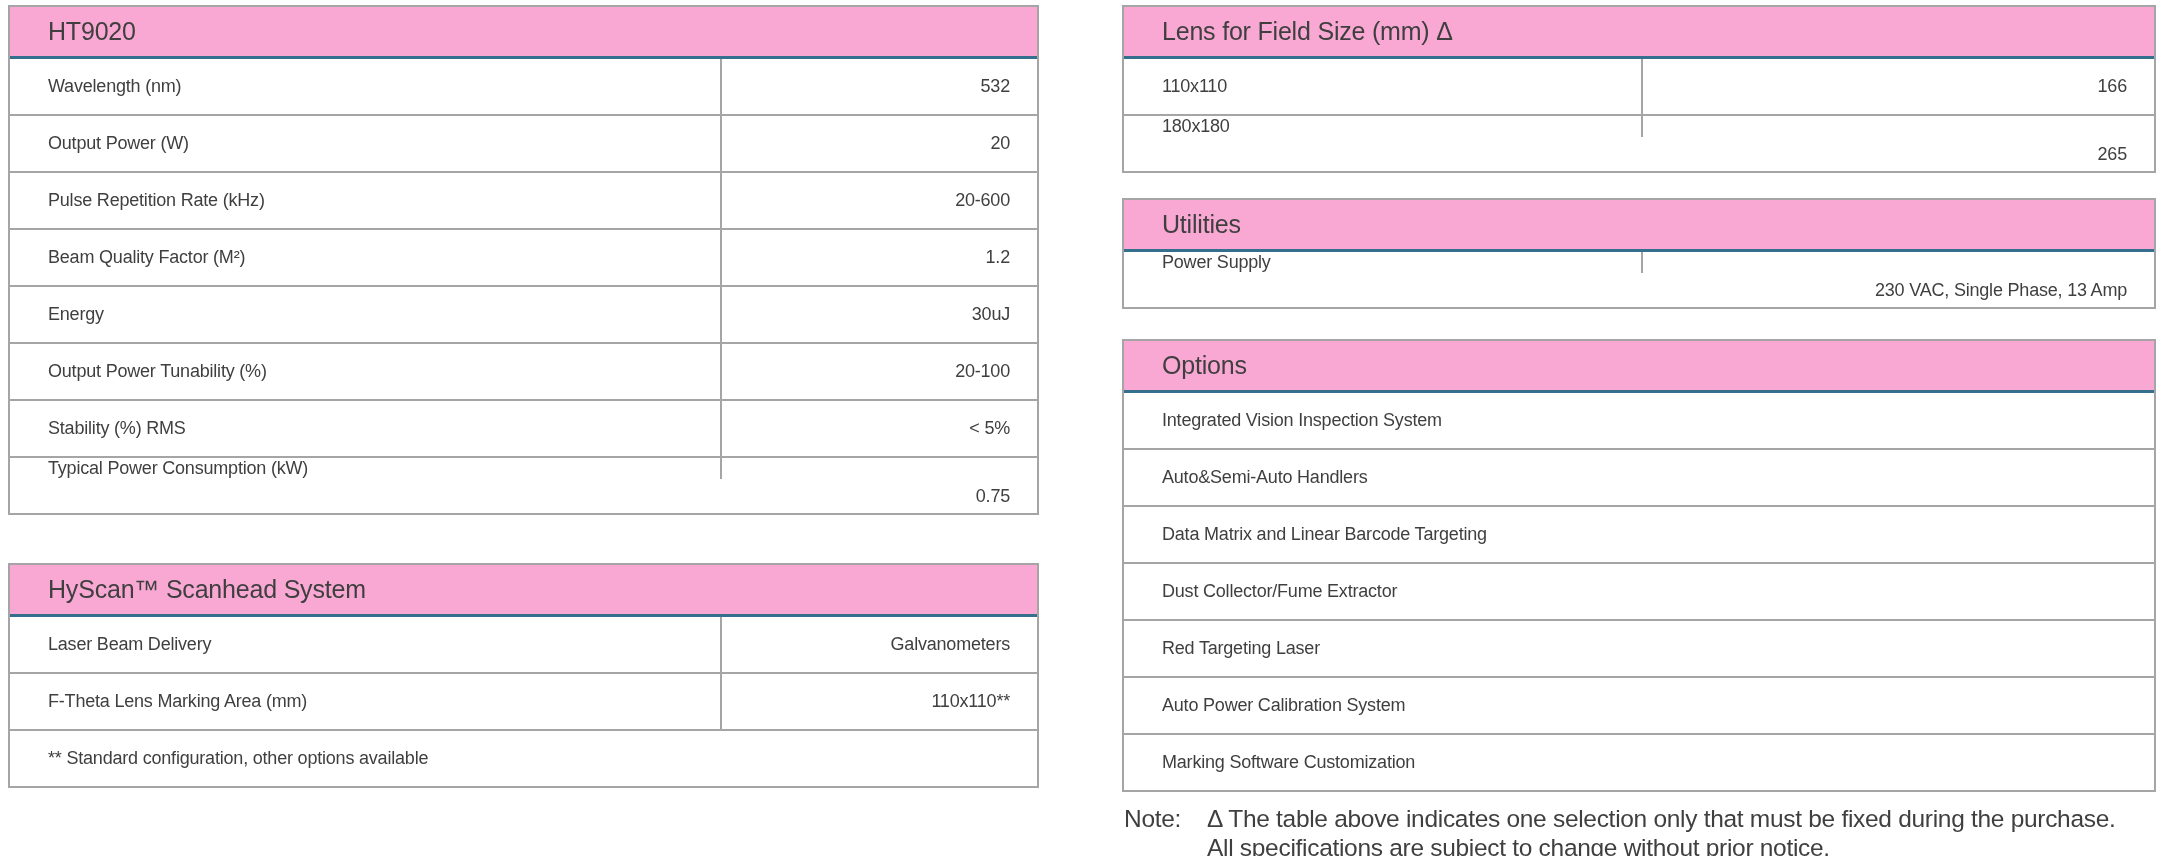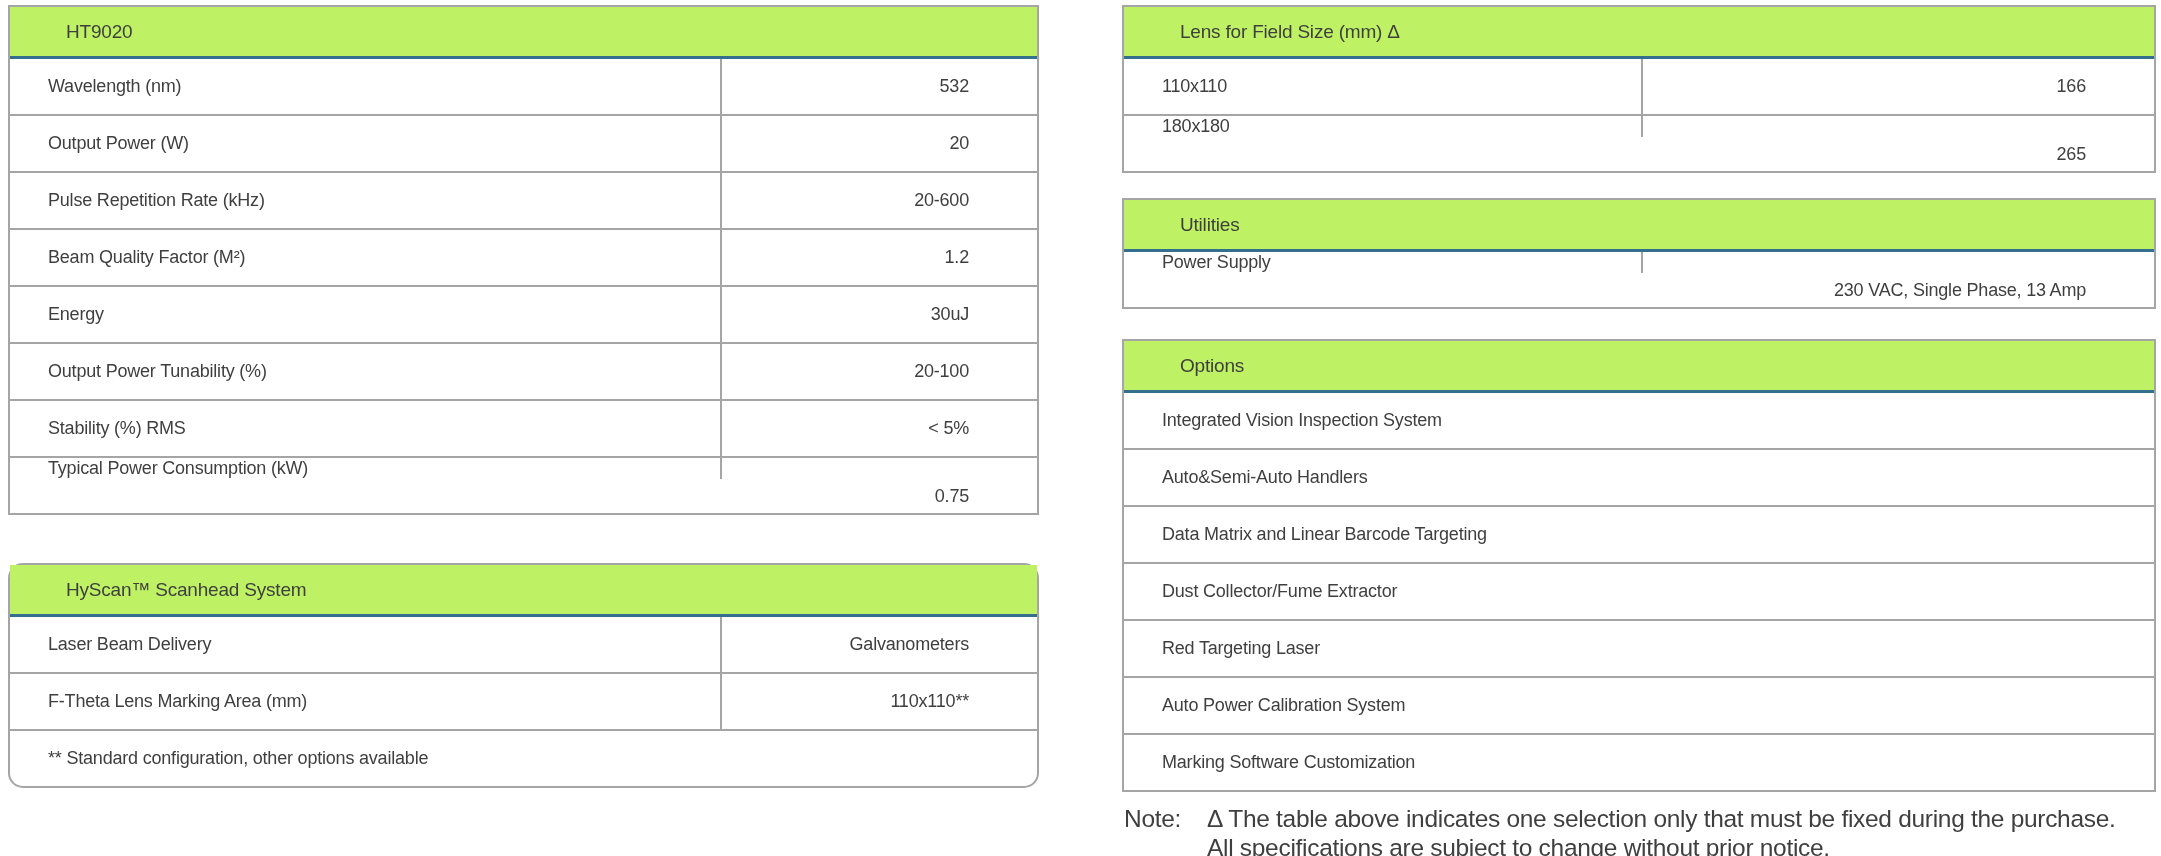--- a/index.html
+++ b/index.html
@@ -7,33 +7,33 @@
     width:2161px; height:856px; background:#ffffff; position:relative;
     font-family:"Liberation Sans", sans-serif;
     color:#3f3f3f;
     letter-spacing:-0.2px;
   }
   .spec-table {
     position:absolute; background:#ffffff;
     border:2px solid #a5a5a5; box-sizing:border-box;
   }
   .thead {
-    background:#bef264;
+    background:#f9a8d4;
     border-bottom:3px solid #356f8e;
     height:49px; display:flex; align-items:center;
-    padding-left:56px; font-size:19px;
+    padding-left:38px; font-size:25px;
   }
   .row { display:flex; height:55px; border-bottom:2px solid #a5a5a5; }
   .row:last-child { border-bottom:none;flex-direction:column; }
   .cell { display:flex; align-items:center; box-sizing:border-box; font-size:18px; }
   .lbl { padding-left:38px; border-right:2px solid #a5a5a5; flex:0 0 auto; }
-  .val { flex:1; justify-content:flex-end; padding-right:68px; }
+  .val { flex:1; justify-content:flex-end; padding-right:27px; }
   .full { flex:1; padding-left:38px; }
   #t-laser    { left:8px;    top:5px;   width:1031px; }
-  #t-scanhead { left:8px;    top:563px; width:1031px;border-radius:15px; }
+  #t-scanhead { left:8px;    top:563px; width:1031px; }
   #t-lens     { left:1122px; top:5px;   width:1034px; }
   #t-utilities{ left:1122px; top:198px; width:1034px; }
   #t-options  { left:1122px; top:339px; width:1034px; }
   #t-laser .lbl, #t-scanhead .lbl { width:712px; }
   #t-lens .lbl, #t-utilities .lbl { width:519px; }
   .note {
     position:absolute; left:1124px; top:804px;
     display:flex; font-size:24.5px; line-height:29px; letter-spacing:-0.3px;
   }
   .note-label { flex:0 0 83px; }

